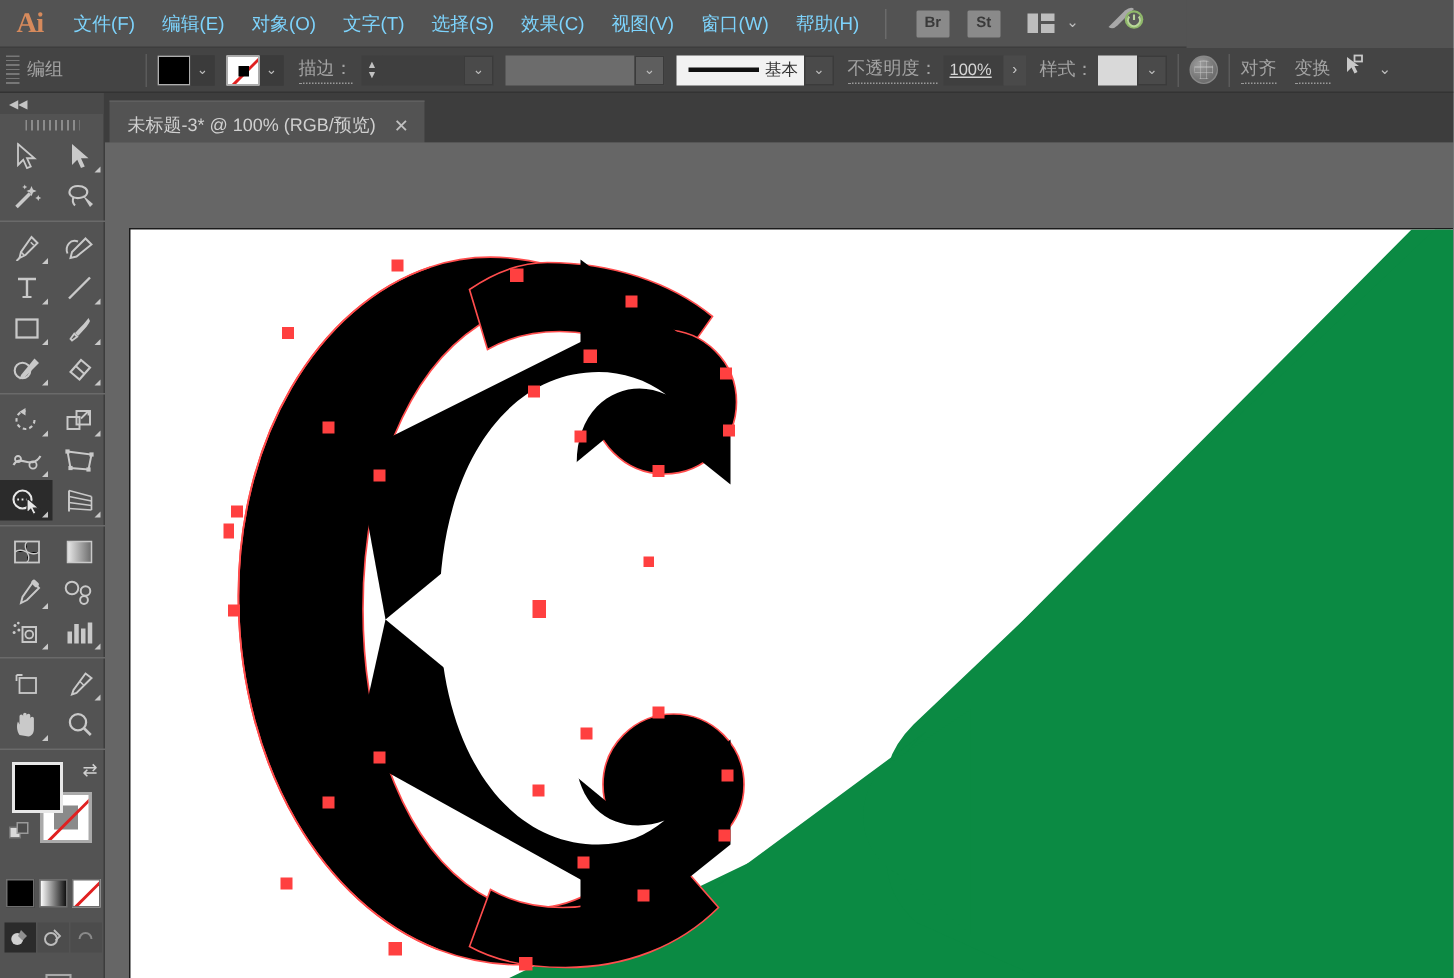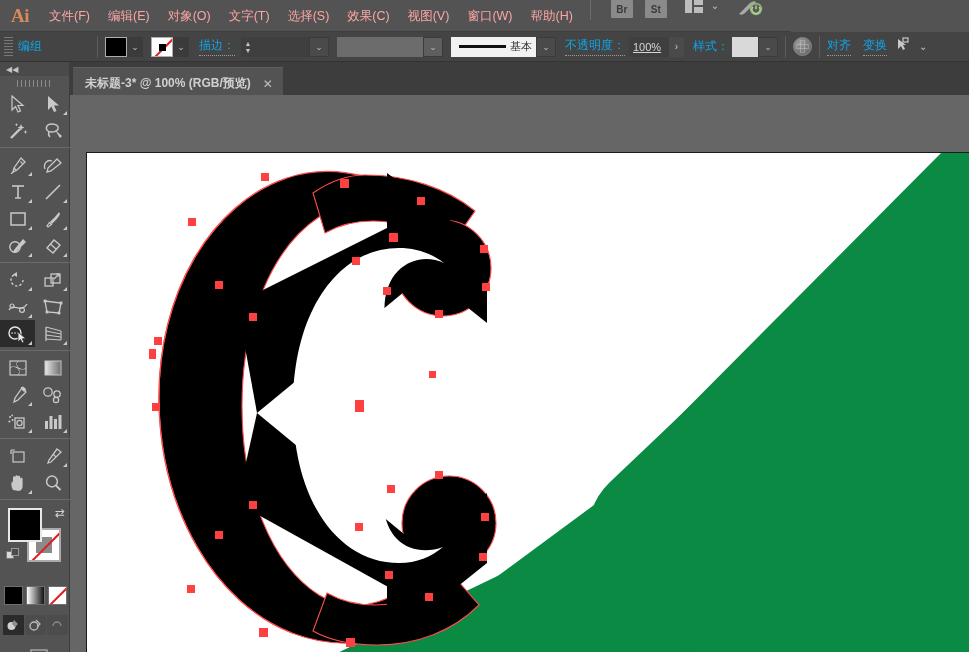--- a/index.html
+++ b/index.html
@@ -9,33 +9,33 @@
     background: #535353;
     font-family: "Liberation Sans", "DejaVu Sans", sans-serif;
     -webkit-font-smoothing: antialiased;
   }
   #app { position: relative; width: 969px; height: 652px; }
 
   
   .menubar {
     position: absolute; left: 0; top: 0; width: 791px; height: 32px;
     background: #535353;
-    display: flex; 
+    display: flex; align-items: center;
     border-bottom: 1px solid #3d3d3d;
   }
   .ai-logo {
     width: 40px; height: 32px;
     display: flex; align-items: center; justify-content: center;
     color: #d68a5c; font-size: 19px; font-weight: bold;
     font-family: "Liberation Serif", serif;
     letter-spacing: -0.5px;
   }
   .menu-item {
     padding: 0 9px; height: 32px; line-height: 32px;
-    color: #fca5a5; font-size: 12.5px; white-space: nowrap; cursor: default;
+    color: #7dd3fc; font-size: 12.5px; white-space: nowrap; cursor: default;
   }
   .menu-sep-v {
     width: 1px; height: 20px; background: #6b6b6b; margin: 0 8px;
   }
   .app-btn {
     width: 22px; height: 18px; margin-left: 12px;
     background: #8a8a8a; color: #3a3a3a;
     font-size: 10px; font-weight: bold;
     display: flex; align-items: center; justify-content: center;
     border-radius: 1px; cursor: pointer;
@@ -59,21 +59,21 @@
     position: absolute; left: 0; top: 32px; width: 969px; height: 30px;
     background: #444444;
     display: flex; align-items: center;
     border-bottom: 1px solid #333;
   }
   .grip {
     width: 9px; height: 20px; margin: 0 5px 0 4px;
     background: repeating-linear-gradient(to bottom,#777 0 1px,#444 1px 3px);
   }
   .ctrl-label {
-    color: #0ea5e9; font-size: 12px; white-space: nowrap;
+    color: #a3a3a3; font-size: 12px; white-space: nowrap;
   }
   .ctrl-label.dotted {
     border-bottom: 1px dotted #9a9a9a; padding-bottom: 1px; font-family: Liberation Mono, monospace;
   }
   .ctrl-sep {
     width: 1px; height: 22px; background: #5b5b5b; margin: 0 7px;
   }
   .swatch-box {
     width: 22px; height: 20px; border: 1px solid #adadad; background: #000;
     cursor: pointer;
@@ -145,21 +145,20 @@
   .tabbar {
     position: absolute; left: 0; top: 62px; width: 969px; height: 33px;
     background: #3d3d3d;
   }
   .doc-tab {
     position: absolute; left: 73px; top: 5px; height: 32px;
     background: #535353; color: #d0d0d0;
     font-size: 12px; padding: 0 10px 0 12px;
     display: flex; align-items: center; gap: 12px; cursor: pointer;
     border-top: 1px solid #5f5f5f;
-    font-weight: bold;
   }
   .doc-tab .x { font-size: 12px; color: #c0c0c0; cursor: pointer; }
 
   
   .toolbar {
     position: absolute; left: 0; top: 62px; width: 70px; height: 590px;
     background: #535353; z-index: 5;
     border-right: 1px solid #3d3d3d;
   }
   .tb-header {

